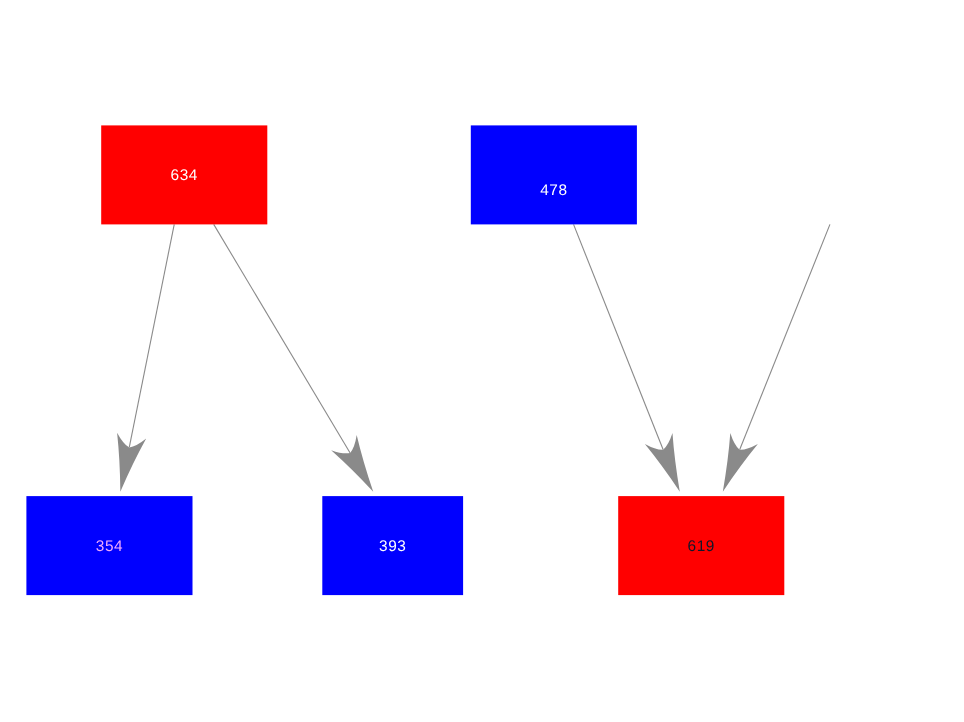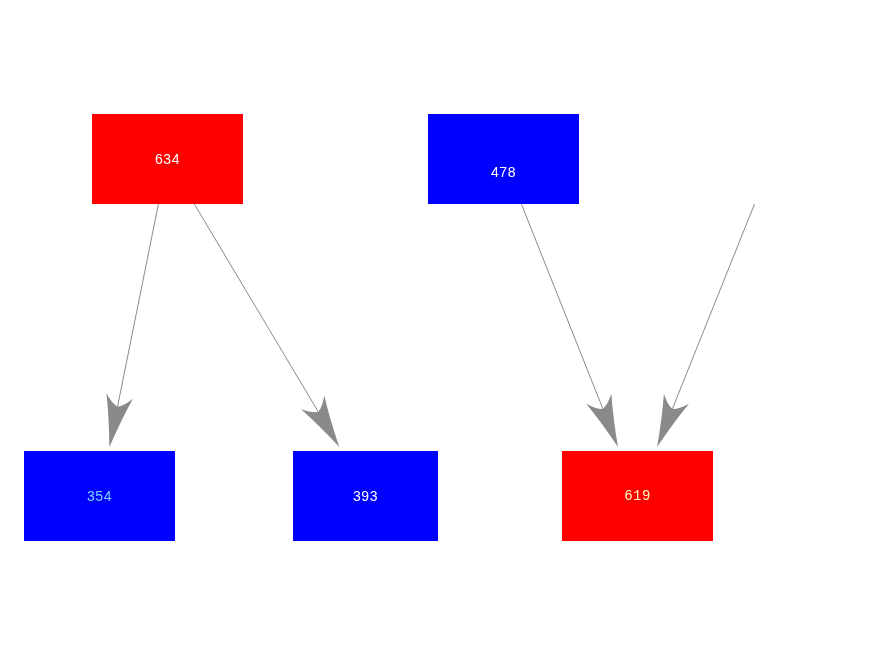--- a/index.html
+++ b/index.html
@@ -55,22 +55,22 @@
       <path d="M0 0 Q -6.075 -28.6 -13.5 -52 Q -6.075 -43 0 -41 Q 6.075 -43 13.5 -52 Q 6.075 -28.6 0 0 Z" transform="translate(657.1 447.0) rotate(21.83)" fill="#8a8a8a" stroke="none"></path>
     </svg>
   <div id="node-layer">
       <div class="node" style="left: 92px; top: 114px; width: 151px; height: 90px; background: rgb(255, 0, 0);">
         <span class="node-label" style="color: rgb(255, 255, 255); font-size: 14px;">634</span>
       </div>
       <div class="node" style="left: 428px; top: 114px; width: 151px; height: 90px; background: rgb(0, 0, 255);">
         <span class="node-label" style="color: rgb(255, 255, 255); font-size: 14px; margin-top: 26px;">478</span>
       </div>
       <div class="node" style="left: 24px; top: 451px; width: 151px; height: 90px; background: rgb(0, 0, 255);">
-        <span class="node-label" style="color: #7dd3fc; font-size: 14px;">354</span>
+        <span class="node-label" style="color: #f0abfc; font-size: 14px;">354</span>
       </div>
-      <div class="node" style="left: 293px; top: 451px; width: 145px; height: 90px; background: rgb(0, 0, 255);">
+      <div class="node" style="left: 293px; top: 451px; width: 128px; height: 90px; background: rgb(0, 0, 255);">
         <span class="node-label" style="color: rgb(255, 255, 255); font-size: 14px;">393</span>
       </div>
       <div class="node" style="left: 562px; top: 451px; width: 151px; height: 90px; background: rgb(255, 0, 0);">
-        <span class="node-label" style="color: #fef9c3; font-size: 14px; font-family: Liberation Mono, monospace;">619</span>
+        <span class="node-label" style="color: #0f172a; font-size: 14px;">619</span>
       </div>
     </div>
 </div>
 
 </body></html>

